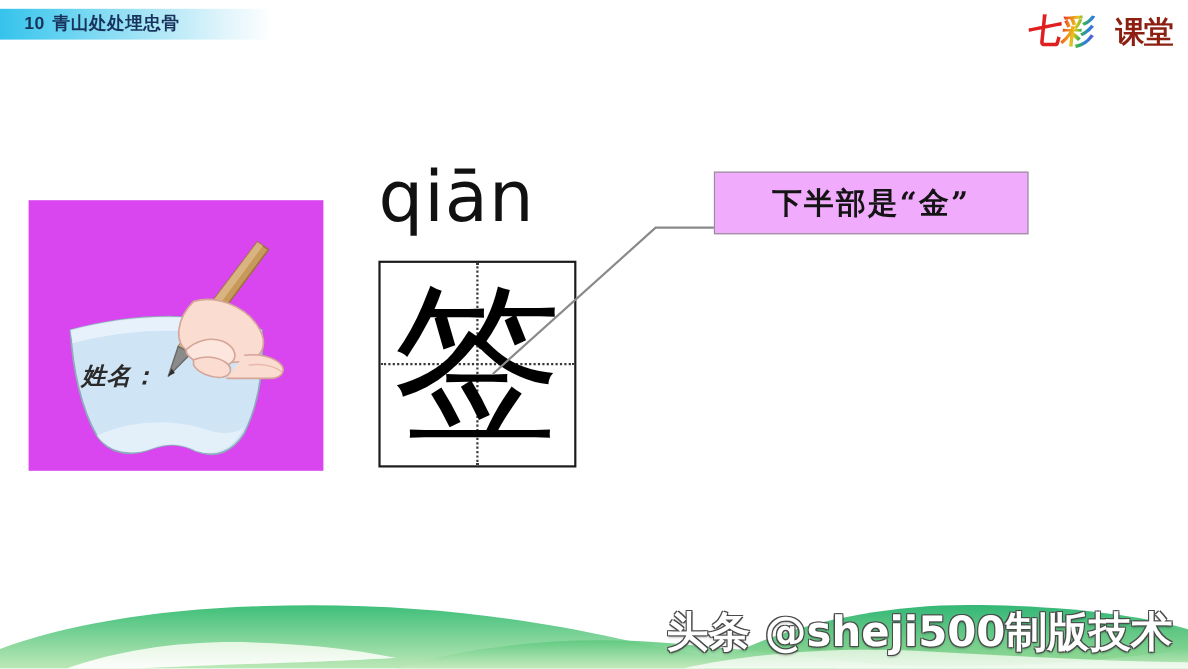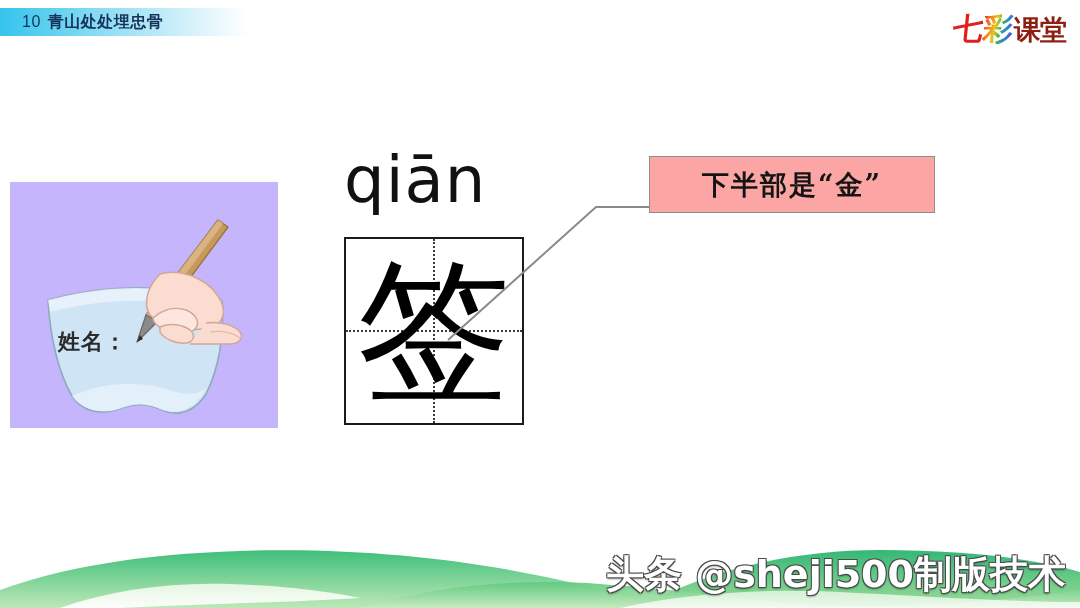--- a/index.html
+++ b/index.html
@@ -31,21 +31,21 @@
     height: 26px;
     line-height: 26px;
     font-size: 16px;
     font-weight: bold;
     color: #17335c;
     letter-spacing: 0.5px;
     white-space: nowrap;
   }
   #slide-title .num {
     font-family: "Liberation Sans", sans-serif;
-    font-weight: normal;
+    font-weight: bold;
     margin-right: 7px;
   }
 
   
   #brand-logo {
     position: absolute;
     right: 14px;
     top: 12px;
     height: 34px;
     display: flex;
@@ -71,32 +71,33 @@
     background-clip: text;
     color: transparent;
     margin-left: -1px;
   }
   .logo-ketang {
     font-size: 27px;
     font-weight: bold;
     color: #8c1f12;
     font-family: "DejaVu Sans", sans-serif;
     line-height: 1;
-    margin-left: 0;
+    margin-left: 18px;
     letter-spacing: -1px;
   }
 
   
   #illustration {
     position: absolute;
-    left: 10px;
+    left: 26px;
     top: 182px;
     width: 268px;
     height: 246px;
-    background: #c4b5fd;
+    background: #d946ef;
+    font-style: italic;
   }
 
   
   #pinyin {
     position: absolute;
     left: 344px;
     top: 146px;
     width: 181px;
     font-family: "DejaVu Sans", sans-serif;
     font-size: 64px;
@@ -160,21 +161,21 @@
     z-index: 3;
   }
 
   
   #callout-box {
     position: absolute;
     left: 649px;
     top: 156px;
     width: 286px;
     height: 57px;
-    background: #fca5a5;
+    background: #f0abfc;
     border: 1px solid #8f8f8f;
     box-sizing: border-box;
     display: flex;
     align-items: center;
     justify-content: center;
     z-index: 4;
   }
   #callout-text {
     font-family: "DejaVu Serif", "Liberation Serif", serif;
     font-size: 27px;

